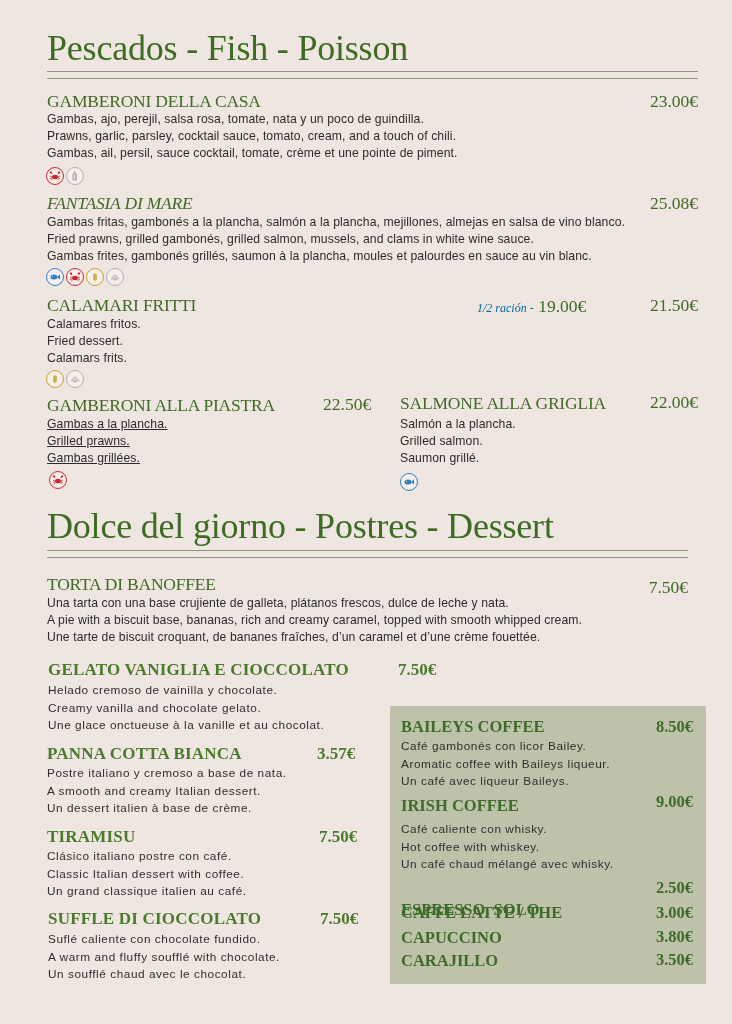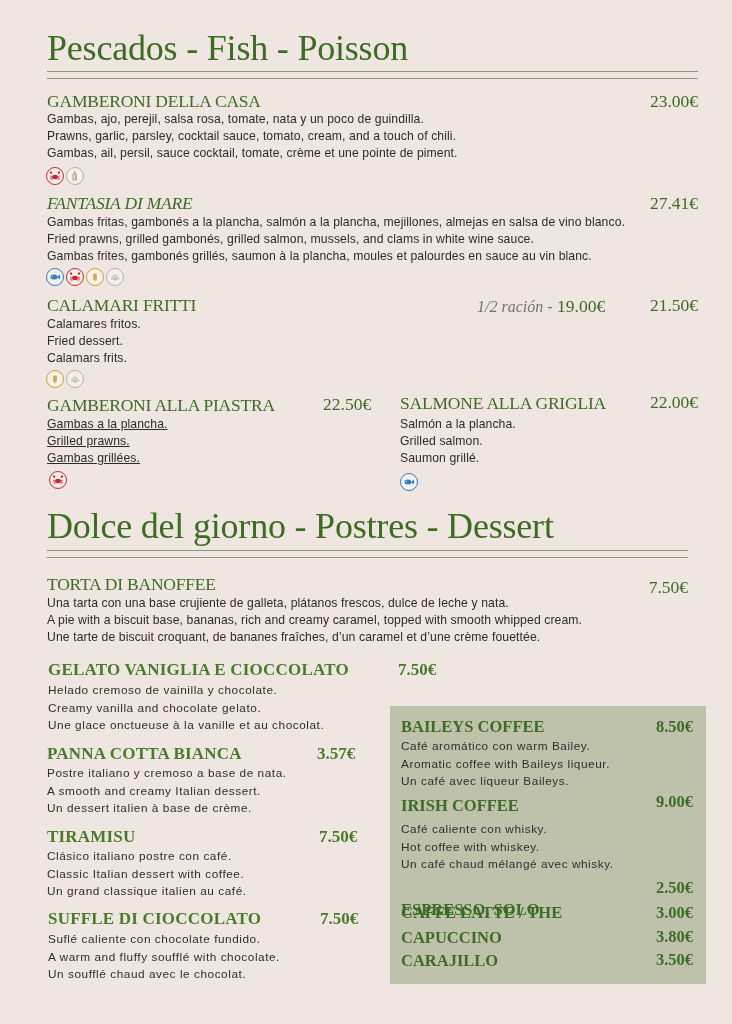--- a/index.html
+++ b/index.html
@@ -41,22 +41,22 @@
       color: #2b2b2b;
       font-size: 12.2px;
       line-height: 17.2px;
       white-space: nowrap;
       letter-spacing: 0.1px;
     }
     .desc.d { font-size: 11.8px; line-height: 17.5px; letter-spacing: 0.55px; color: #2e2e2e; }
     .half {
       font-family: "Liberation Serif", serif;
       font-style: italic;
-      color: #737373;
-      font-size: 16px;
+      color: #0369a1;
+      font-size: 12px;
     }
     .icons { display: flex; gap: 2px; }
     .ico {
       width: 18px; height: 18px; border-radius: 50%;
       border: 1.5px solid; box-sizing: border-box;
       display: flex; align-items: center; justify-content: center;
       background: #f6efeb;
     }
     .ico svg { width: 12px; height: 12px; }
     .ico.crust { border-color: #c8282d; }
@@ -130,21 +130,21 @@
       </svg>
     </span>
   <span class="ico sulph">
       <svg>
         <use href="#sym-bottle"></use>
       </svg>
     </span>
 </div>
 
 <div class="abs name" style="left:47px; top:195px;font-style:italic;">FANTASIA DI MARE</div>
-<div class="abs price" style="right:34px; top:195px;">27.41€</div>
+<div class="abs price" style="right:34px; top:195px;">25.08€</div>
 <div class="abs desc" style="left:47px; top:214px;">
   <div>Gambas fritas, gambonés a la plancha, salmón a la plancha, mejillones, almejas en salsa de vino blanco.</div>
   <div>Fried prawns, grilled gambonés, grilled salmon, mussels, and clams in white wine sauce.</div>
   <div>Gambas frites, gambonés grillés, saumon à la plancha, moules et palourdes en sauce au vin blanc.</div>
 </div>
 <div class="abs icons" style="left:46px; top:268px;">
   <span class="ico fish">
       <svg>
         <use href="#sym-fish"></use>
       </svg>
@@ -262,21 +262,21 @@
   <div>Suflé caliente con chocolate fundido.</div>
   <div>A warm and fluffy soufflé with chocolate.</div>
   <div>Un soufflé chaud avec le chocolat.</div>
 </div>
 
 <div class="coffee-box"></div>
 
 <div class="abs cname" style="left:401px; top:719px;">BAILEYS COFFEE</div>
 <div class="abs cname" style="right:39px; top:719px;">8.50€</div>
 <div class="abs desc d" style="left:401px; top:738px;">
-  <div>Café aromático con warm Bailey.</div>
+  <div>Café gambonés con licor Bailey.</div>
   <div>Aromatic coffee with Baileys liqueur.</div>
   <div>Un café avec liqueur Baileys.</div>
 </div>
 
 <div class="abs cname" style="left:401px; top:798px;">IRISH COFFEE</div>
 <div class="abs cname" style="right:39px; top:794px;">9.00€</div>
 <div class="abs desc d" style="left:401px; top:821px;">
   <div>Café caliente con whisky.</div>
   <div>Hot coffee with whiskey.</div>
   <div>Un café chaud mélangé avec whisky.</div>

